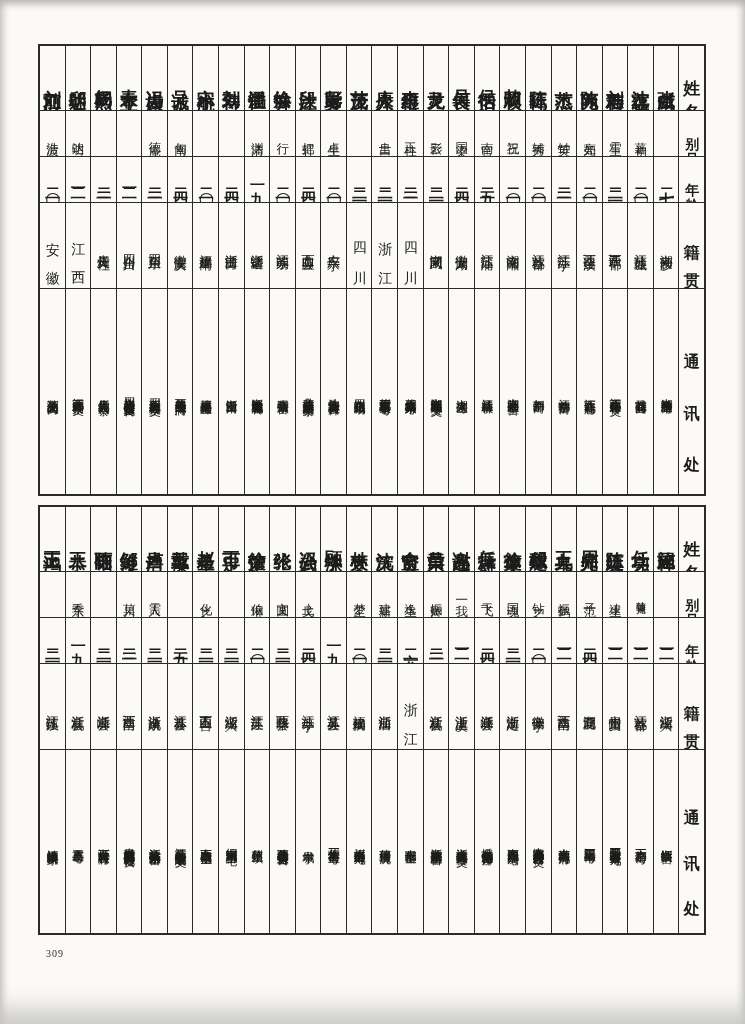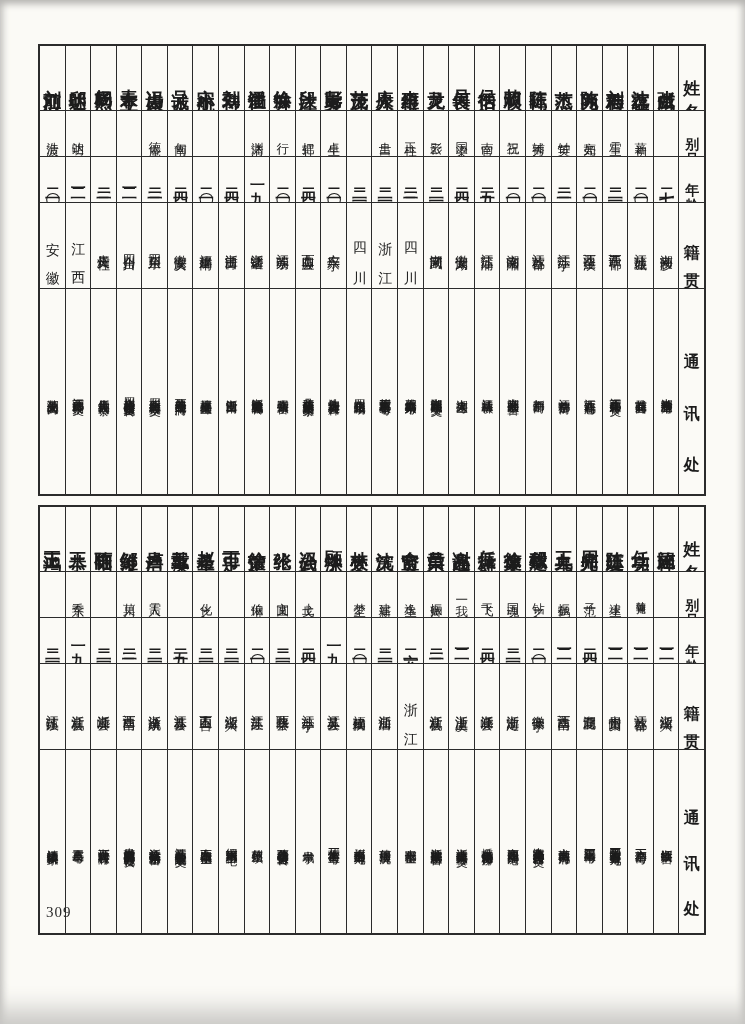--- a/index.html
+++ b/index.html
@@ -51,22 +51,22 @@
     display:flex;justify-content:space-evenly;align-items:center;
     height:100%;line-height:1;
   }
   .h-name{font-size:17px;font-weight:700;}
   .h-alias{font-size:14px;font-weight:700;}
   .h-age{font-size:14px;font-weight:700;}
   .h-native{font-size:16px;font-weight:700;}
   .h-addr{font-size:16px;font-weight:700;}
   .n-spread{font-size:14px;}
   .page-number{
-    position:absolute;left:46px;top:904px;
-    font-size:15px;letter-spacing:1px;color:#2a2a2a;
+    position:absolute;left:46px;top:948px;
+    font-size:10px;letter-spacing:1px;color:#2a2a2a;
   }
 </style>
 </head>
 <body>
 
 <div class="page">
   <div class="tables">
     <section class="roster roster-top">
   <div class="col header-col">
     <div class="cell c-name">

